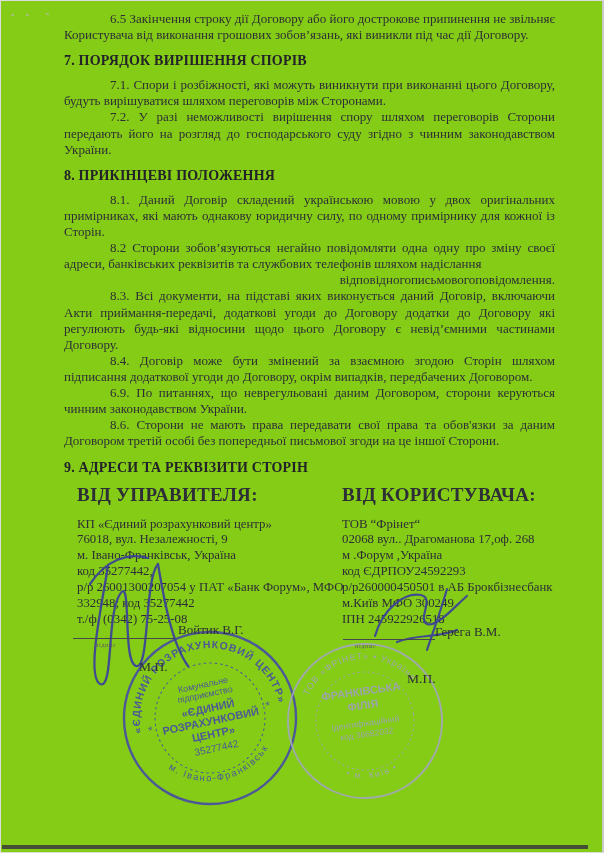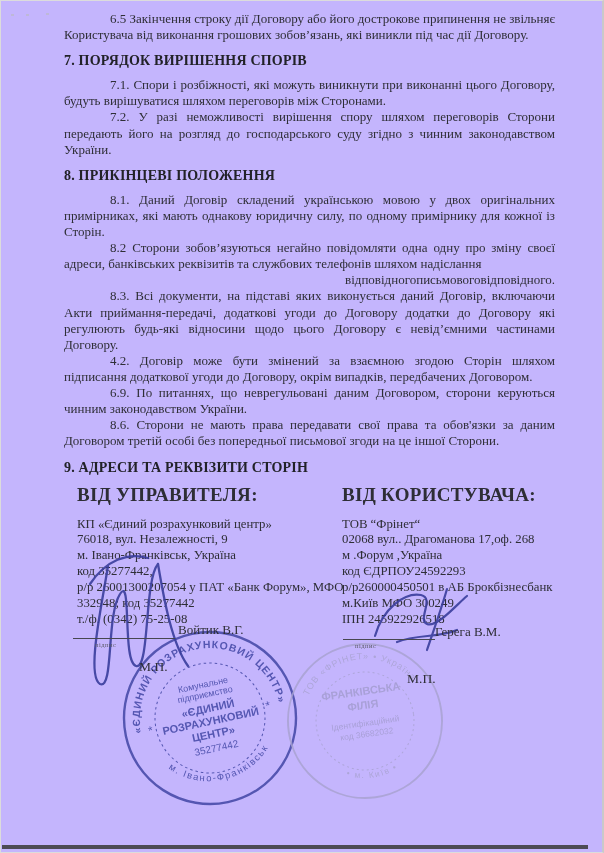--- a/index.html
+++ b/index.html
@@ -1,17 +1,17 @@
 <!DOCTYPE html>
 <html><head>
 <meta charset="utf-8">
 <style>
   html,body{margin:0;padding:0;background:#ffffff;}
   .page{
-    position:relative;width:604px;height:853px;background:#c4b5fd;
+    position:relative;width:604px;height:853px;background:#84cc16;
     font-family:"Liberation Serif","DejaVu Serif",serif;color:#2e2e36;
     box-sizing:border-box;border:1px solid #dcdcdc;border-right:2px solid #c9c9c9;
     overflow:hidden;
   }
   .bottom-edge{position:absolute;left:1px;bottom:3px;width:586px;height:4px;background:#3c3c3c;opacity:.88;}
   .speck{position:absolute;width:3px;height:2px;background:#b9b9b9;opacity:.55;}
   .content{position:absolute;left:63px;top:10px;width:491px;}
   .para{font-size:13px;line-height:1.24;text-align:justify;text-indent:46px;margin:0;}
   .h-center{font-size:14px;font-weight:bold;text-align:left;text-indent:0;margin:10px 0 8px 0;letter-spacing:.2px;color:#222228;}
   .force-line{display:flex;justify-content:flex-end;font-size:13px;line-height:1.24;}
@@ -49,24 +49,24 @@
     <p class="h-center">7. ПОРЯДОК ВИРІШЕННЯ СПОРІВ</p>
     <p class="para">7.1. Спори і розбіжності, які можуть виникнути при виконанні цього Договору, будуть вирішуватися шляхом переговорів між Сторонами.</p>
     <p class="para">7.2. У разі неможливості вирішення спору шляхом переговорів Сторони передають його на розгляд до господарського суду згідно з чинним законодавством України.</p>
 
     <p class="h-center">8. ПРИКІНЦЕВІ ПОЛОЖЕННЯ</p>
     <p class="para">8.1. Даний Договір складений українською мовою у двох оригінальних примірниках, які мають однакову юридичну силу, по одному примірнику для кожної із Сторін.</p>
     <p class="para">8.2 Сторони зобов’язуються негайно повідомляти одна одну про зміну своєї адреси, банківських реквізитів та службових телефонів шляхом надіслання</p>
     <div class="force-line">
       <span>відповідного</span>
       <span>письмового</span>
-      <span>відповідного.</span>
+      <span>повідомлення.</span>
     </div>
     <p class="para">8.3. Всі документи, на підставі яких виконується даний Договір, включаючи Акти приймання-передачі, додаткові угоди до Договору додатки до Договору які регулюють будь-які відносини щодо цього Договору є невід’ємними частинами Договору.</p>
-    <p class="para">4.2. Договір може бути змінений за взаємною згодою Сторін шляхом підписання додаткової угоди до Договору, окрім випадків, передбачених Договором.</p>
+    <p class="para">8.4. Договір може бути змінений за взаємною згодою Сторін шляхом підписання додаткової угоди до Договору, окрім випадків, передбачених Договором.</p>
     <p class="para">6.9. По питаннях, що неврегульовані даним Договором, сторони керуються чинним законодавством України.</p>
     <p class="para">8.6. Сторони не мають права передавати свої права та обов'язки за даним Договором третій особі без попередньої письмової згоди на це іншої Сторони.</p>
 
     <p class="h-center">9. АДРЕСИ ТА РЕКВІЗИТИ СТОРІН</p>
 
     <div class="cols">
       <div class="col-left">
         <div class="col-h">ВІД УПРАВИТЕЛЯ:</div>
         <div class="addr">
           <div>КП «Єдиний розрахунковий центр»</div>

